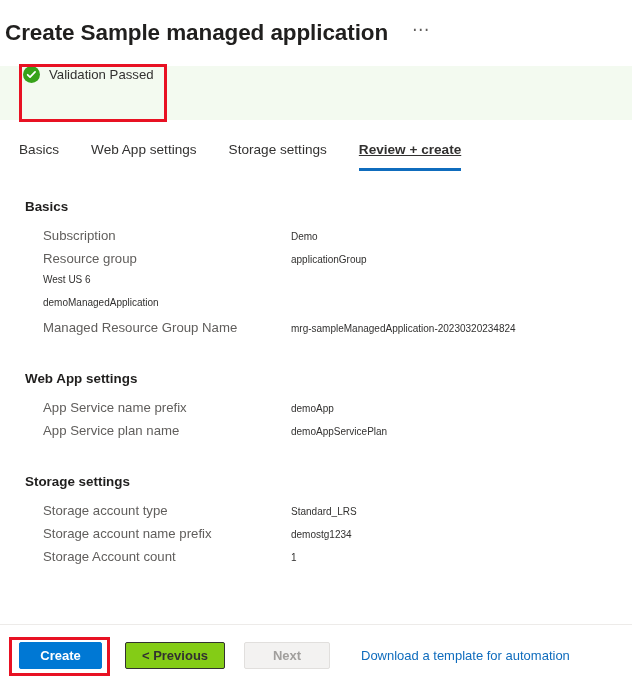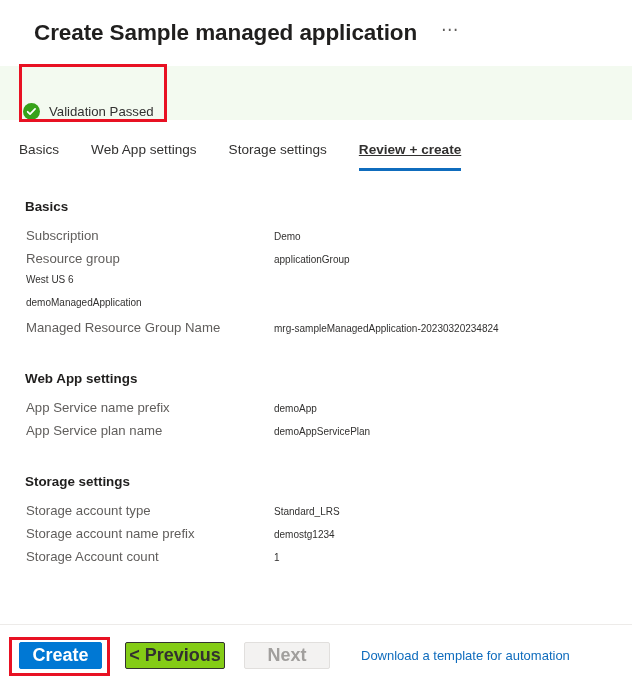--- a/index.html
+++ b/index.html
@@ -18,21 +18,21 @@
 
   
   .title-bar {
     position: absolute;
     top: 0;
     left: 0;
     right: 0;
     height: 66px;
     display: flex;
     align-items: center;
-    padding-left: 34px;
+    padding-left: 5px;
     box-sizing: border-box;
   }
   .page-title {
     font-size: 22.5px;
     font-weight: 600;
     color: #201f1e;
     letter-spacing: -0.1px;
     line-height: 1;
   }
   .more-btn {
@@ -48,21 +48,21 @@
 
   
   .validation-banner {
     position: absolute;
     top: 66px;
     left: 0;
     width: 632px;
     height: 54px;
     background: #f3faf0;
     display: flex;
-    align-items: flex-end;
+    align-items: flex-start;
     box-sizing: border-box;
   }
   .validation-inner {
     display: flex;
     align-items: center;
     padding-left: 23px;
   }
   .check-icon {
     width: 17px;
     height: 17px;
@@ -131,21 +131,21 @@
     font-size: 13.4px;
     font-weight: 700;
     color: #201f1e;
     padding-left: 25px;
     margin-bottom: 14px;
   }
   .kv-row {
     display: flex;
     align-items: baseline;
     height: 23px;
-    padding-left: 26px;
+    padding-left: 43px;
   }
   .kv-label {
     width: 248px;
     flex: 0 0 248px;
     font-size: 13.2px;
     color: #605e5c;
     white-space: nowrap;
   }
   .kv-value {
     font-size: 10px;
@@ -162,21 +162,21 @@
     width: 632px;
     height: 62px;
     border-top: 1px solid #edebe9;
     box-sizing: border-box;
     display: flex;
     align-items: center;
     padding-left: 19px;
   }
   .btn {
     font-family: "Liberation Sans", "DejaVu Sans", sans-serif;
-    font-size: 18px;
+    font-size: 13px;
     height: 27px;
     min-width: 88px;
     box-sizing: border-box;
     border-radius: 2px;
     cursor: pointer;
     padding: 0 14px;
     display: inline-flex;
     align-items: center;
     justify-content: center;
     white-space: nowrap;

